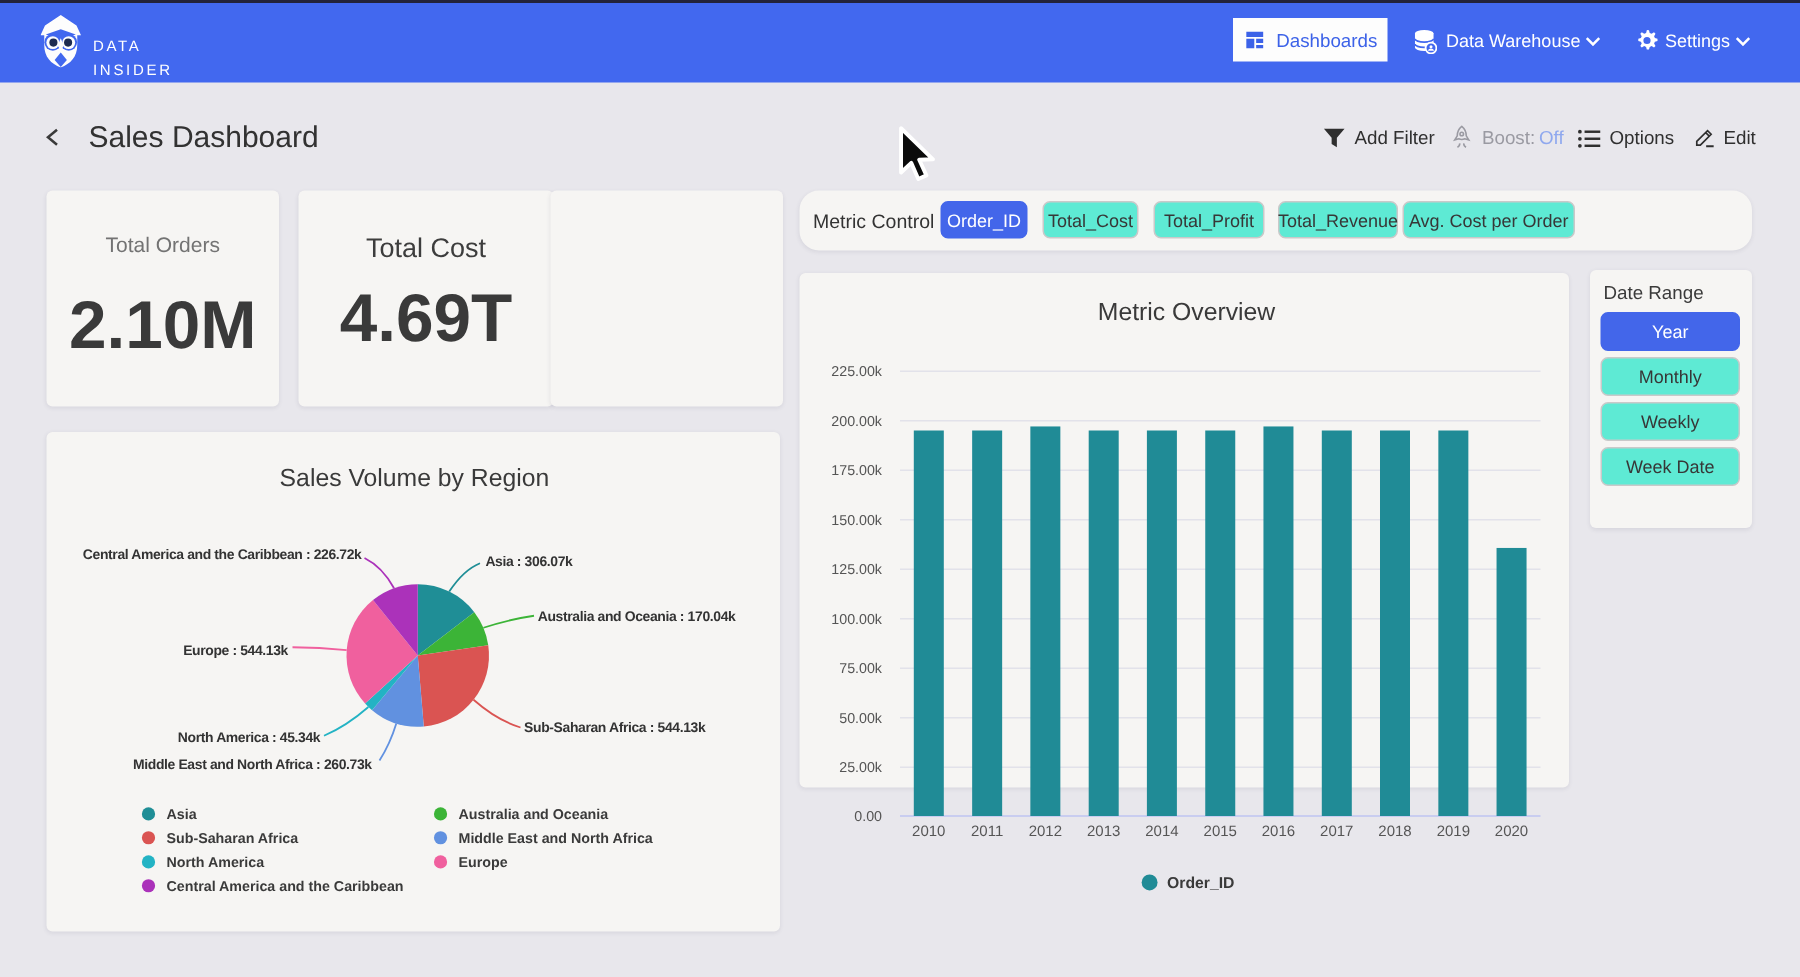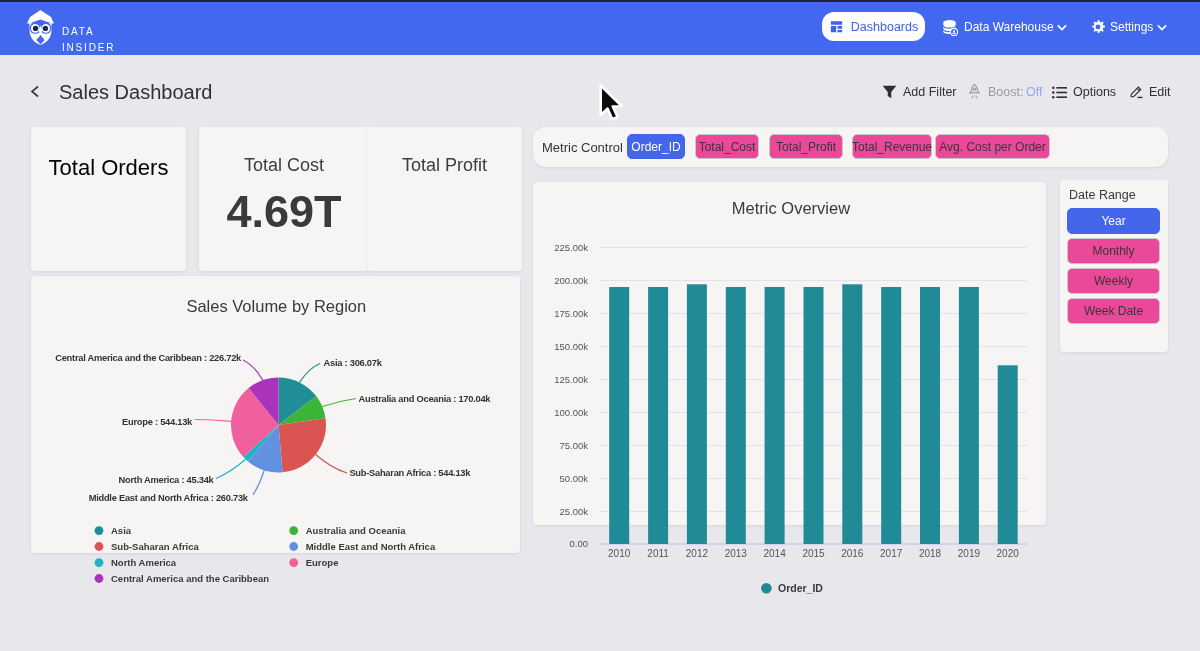--- a/index.html
+++ b/index.html
@@ -1,19 +1,19 @@
 <!DOCTYPE html>
 <html><head>
 <meta charset="utf-8">
 <style>
   html,body{margin:0;padding:0}
   body{width:1200px;height:651px;background:#e8e7ec;font-family:"Liberation Sans",sans-serif;position:relative;overflow:hidden}
   .abs{position:absolute}
   .card{position:absolute;background:#f6f5f3;border-radius:4px;box-shadow:0 1px 3px rgba(60,60,90,.10)}
-  .btnw{position:absolute;background:#ec4899;border:1px solid #c9c9c9;border-radius:5px;color:#373737;display:flex;align-items:center;justify-content:center;box-sizing:border-box;white-space:nowrap}
+  .btnw{position:absolute;background:#5eead4;border:1px solid #c9c9c9;border-radius:5px;color:#373737;display:flex;align-items:center;justify-content:center;box-sizing:border-box;white-space:nowrap}
   .btnb{position:absolute;background:#4366ea;border:1px solid #4366ea;border-radius:5px;color:#fff;display:flex;align-items:center;justify-content:center;box-sizing:border-box;white-space:nowrap}
   .nav{position:absolute;color:#fff;font-size:12px;white-space:nowrap}
 </style>
 </head>
 <body>
 
 <div class="abs" style="left:0;top:0;width:1200px;height:55px;background:#4268ef;border-top:2px solid #23233a;box-sizing:border-box"></div>
 <svg class="abs" style="left:27px;top:10px" width="27" height="35" viewBox="0 0 27 35">
   <path d="M13.5 0 L24 7 L27 13.5 L24.5 13.5 L24.5 20 C24.5 28 20 32.5 13.5 35 C7 32.5 2.5 28 2.5 20 L2.5 13.5 L0 13.5 L3 7 Z" fill="#fdfdfd"></path>
   <path d="M3.5 13 L13.5 16.5 L23.5 13 L13.5 9.5 Z" fill="#4268ef"></path>
@@ -21,21 +21,21 @@
   <circle cx="18.8" cy="18.2" r="5.6" fill="#4268ef"></circle>
   <circle cx="8.2" cy="18.4" r="4.3" fill="#fdfdfd"></circle>
   <circle cx="18.8" cy="18.4" r="4.3" fill="#fdfdfd"></circle>
   <circle cx="8.6" cy="18.4" r="2.7" fill="#1d2b50"></circle>
   <circle cx="18.4" cy="18.4" r="2.7" fill="#1d2b50"></circle>
   <path d="M13.5 15.5 L15.6 20.5 L13.5 23.2 L11.4 20.5 Z" fill="#fdfdfd"></path>
   <path d="M9.4 30 L13.5 25 L17.6 30 L13.5 34.6 Z" fill="#4268ef"></path>
 </svg>
 <div class="abs" style="left:62px;top:24px;color:#fff;font-size:10px;font-weight:normal;letter-spacing:1.8px;line-height:15.5px">DATA<br>INSIDER</div>
 
-<div class="abs" style="left:822px;top:12px;width:103px;height:29px;background:#fdfdfd;border-radius:12px;display:flex;align-items:center;justify-content:center;white-space:nowrap">
+<div class="abs" style="left:822px;top:12px;width:103px;height:29px;background:#fdfdfd;border-radius:0;display:flex;align-items:center;justify-content:center;white-space:nowrap">
   <svg width="15" height="15" viewBox="0 0 24 24" style="margin-right:7px">
     <path d="M3 3.5 h18 v5.5 h-18 z M3 11 h8.5 v10 h-8.5 z M13.5 11 h7.5 v4.5 h-7.5 z M13.5 17.5 h7.5 v3.5 h-7.5 z" fill="#3c62e8"></path>
   </svg>
   <span style="color:#3c62e8;font-size:12.5px">Dashboards</span>
 </div>
 
 <svg class="abs" style="left:943px;top:19.5px" width="15" height="16" viewBox="0 0 15 16">
   <ellipse cx="6.5" cy="2.3" rx="6.2" ry="2.3" fill="#fff"></ellipse>
   <path d="M0.3 2.3 v9.4 a6.2 2.3 0 0 0 12.4 0 v-9.4" fill="#fff"></path>
   <path d="M0.3 5.8 a6.2 2.3 0 0 0 12.4 0 M0.3 9.3 a6.2 2.3 0 0 0 12.4 0" stroke="#4268ef" stroke-width="1.1" fill="none"></path>
@@ -83,31 +83,31 @@
     </g>
 </svg>
 <div class="abs" style="left:1073px;top:85px;font-size:12.5px;color:#2f2f2f">Options</div>
 <svg class="abs" style="left:1129px;top:84px" width="15" height="15" viewBox="0 0 24 24" fill="none" stroke="#2f2f2f" stroke-width="1.8">
   <path d="M3.5 16.5 L15 5 l3.8 3.8 L7.3 20.3 H3.5 z M13 7 l3.8 3.8"></path>
   <path d="M13.5 21.5 h8" stroke-width="2.2"></path>
 </svg>
 <div class="abs" style="left:1149px;top:85px;font-size:12.5px;color:#2f2f2f">Edit</div>
 
 <div class="card" style="left:31px;top:127px;width:155px;height:144px;text-align:center">
-  <div style="margin-top:28px;font-size:22px;color:#000000">Total Orders</div>
+  <div style="margin-top:28px;font-size:14px;color:#737373">Total Orders</div>
+  <div style="margin-top:20px;font-size:45px;font-weight:bold;color:#3a3a3a">2.10M</div>
 </div>
 <div class="card" style="left:199px;top:127px;width:170px;height:144px;text-align:center">
   <div style="margin-top:28px;font-size:18px;color:#3d3d3d">Total Cost</div>
   <div style="margin-top:10px;font-size:45px;font-weight:bold;color:#3a3a3a">4.69T</div>
 </div>
 <div class="card" style="left:367px;top:127px;width:155px;height:144px;text-align:center">
-  <div style="margin-top:28px;font-size:18px;color:#3d3d3d">Total Profit</div>
-</div>
-
-<div class="card" style="left:31px;top:276px;width:489px;height:277px">
+</div>
+
+<div class="card" style="left:31px;top:288px;width:489px;height:333px">
 <svg width="489" height="333" viewBox="0 0 489 333" font-family="Liberation Sans, sans-serif">
   <text x="245.3" y="36" text-anchor="middle" font-size="16.5" fill="#3a3a3a">Sales Volume by Region</text>
   <path d="M247.5 149.0 L247.50 101.50 A47.5 47.5 0 0 1 285.20 120.11 Z" fill="#1f8e96"></path>
   <path d="M247.5 149.0 L285.20 120.11 A47.5 47.5 0 0 1 294.51 142.17 Z" fill="#3cb437"></path>
   <path d="M247.5 149.0 L294.51 142.17 A47.5 47.5 0 0 1 251.53 196.33 Z" fill="#da5452"></path>
   <path d="M247.5 149.0 L251.53 196.33 A47.5 47.5 0 0 1 217.04 185.44 Z" fill="#6191e0"></path>
   <path d="M247.5 149.0 L217.04 185.44 A47.5 47.5 0 0 1 212.38 180.98 Z" fill="#23b3c4"></path>
   <path d="M247.5 149.0 L212.38 180.98 A47.5 47.5 0 0 1 217.66 112.04 Z" fill="#f0609e"></path>
   <path d="M247.5 149.0 L217.66 112.04 A47.5 47.5 0 0 1 247.50 101.50 Z" fill="#ab32ba"></path>
   <g fill="none" stroke-width="1.2">

